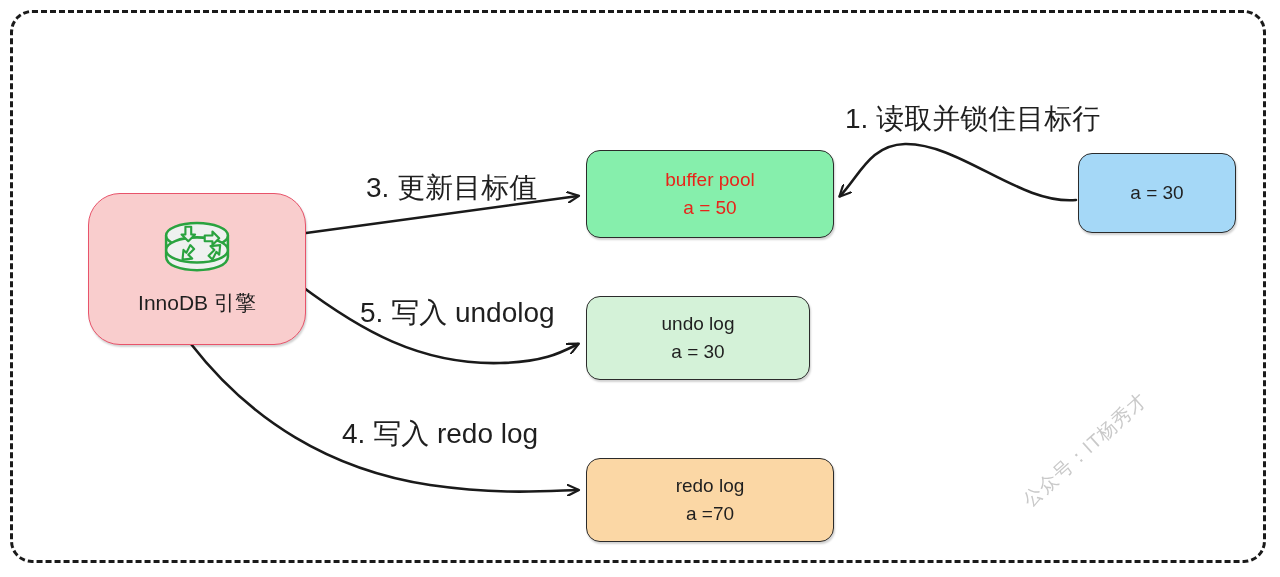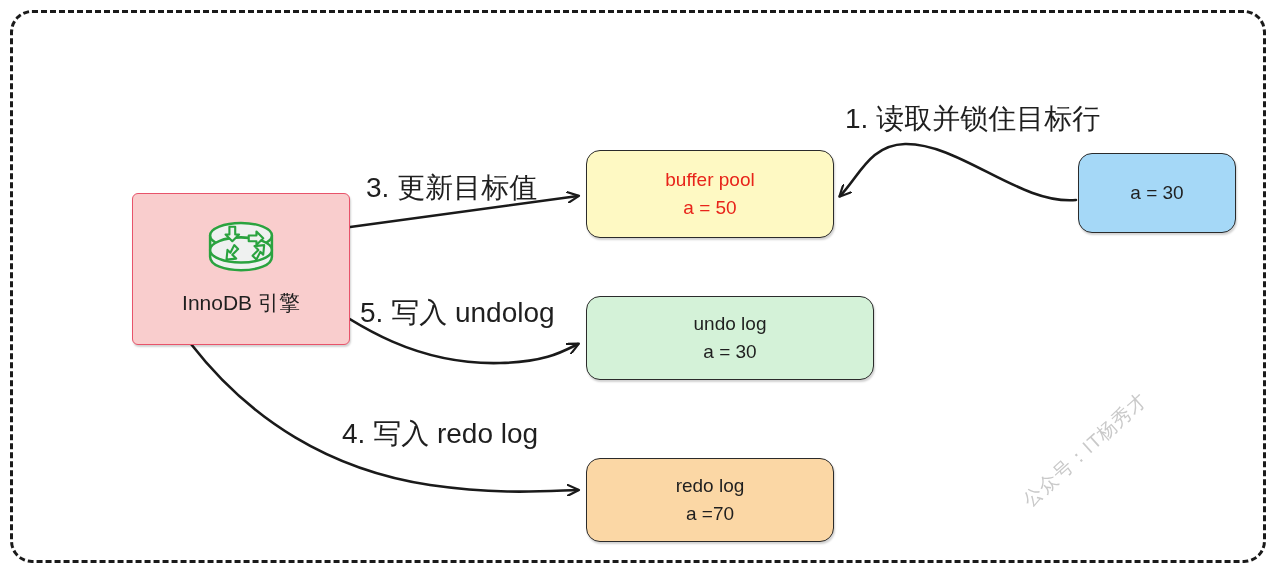--- a/index.html
+++ b/index.html
@@ -56,40 +56,39 @@
     font-size: 19px;
     line-height: 1.45;
   }
   .node .line { display: block; }
 
   #node-innodb {
     left: 88px;  top: 193px;
     width: 218px; height: 152px;
     background: #f9cdcd;
     border: 1.6px solid #e8536a;
-    border-radius: 6px;
-    margin-left: 44px;
+    border-radius: 32px;
   }
   #node-innodb .label {
     font-size: 21px;
     color: #1f1f1f;
     margin-top: 12px;
   }
   #icon-innodb { width: 78px; height: 56px; display:block; }
 
   #node-bufferpool {
     left: 586px; top: 150px;
     width: 248px; height: 88px;
-    background: #fef9c3;
+    background: #86efac;
     border: 1.6px solid #2b2b2b;
     color: #e8241a;
   }
   #node-undolog {
     left: 586px; top: 296px;
-    width: 288px; height: 84px;
+    width: 224px; height: 84px;
     background: #d4f2d8;
     border: 1.6px solid #2b2b2b;
     color: #1f1f1f;
   }
   #node-redolog {
     left: 586px; top: 458px;
     width: 248px; height: 84px;
     background: #fbd7a5;
     border: 1.6px solid #2b2b2b;
     color: #1f1f1f;

